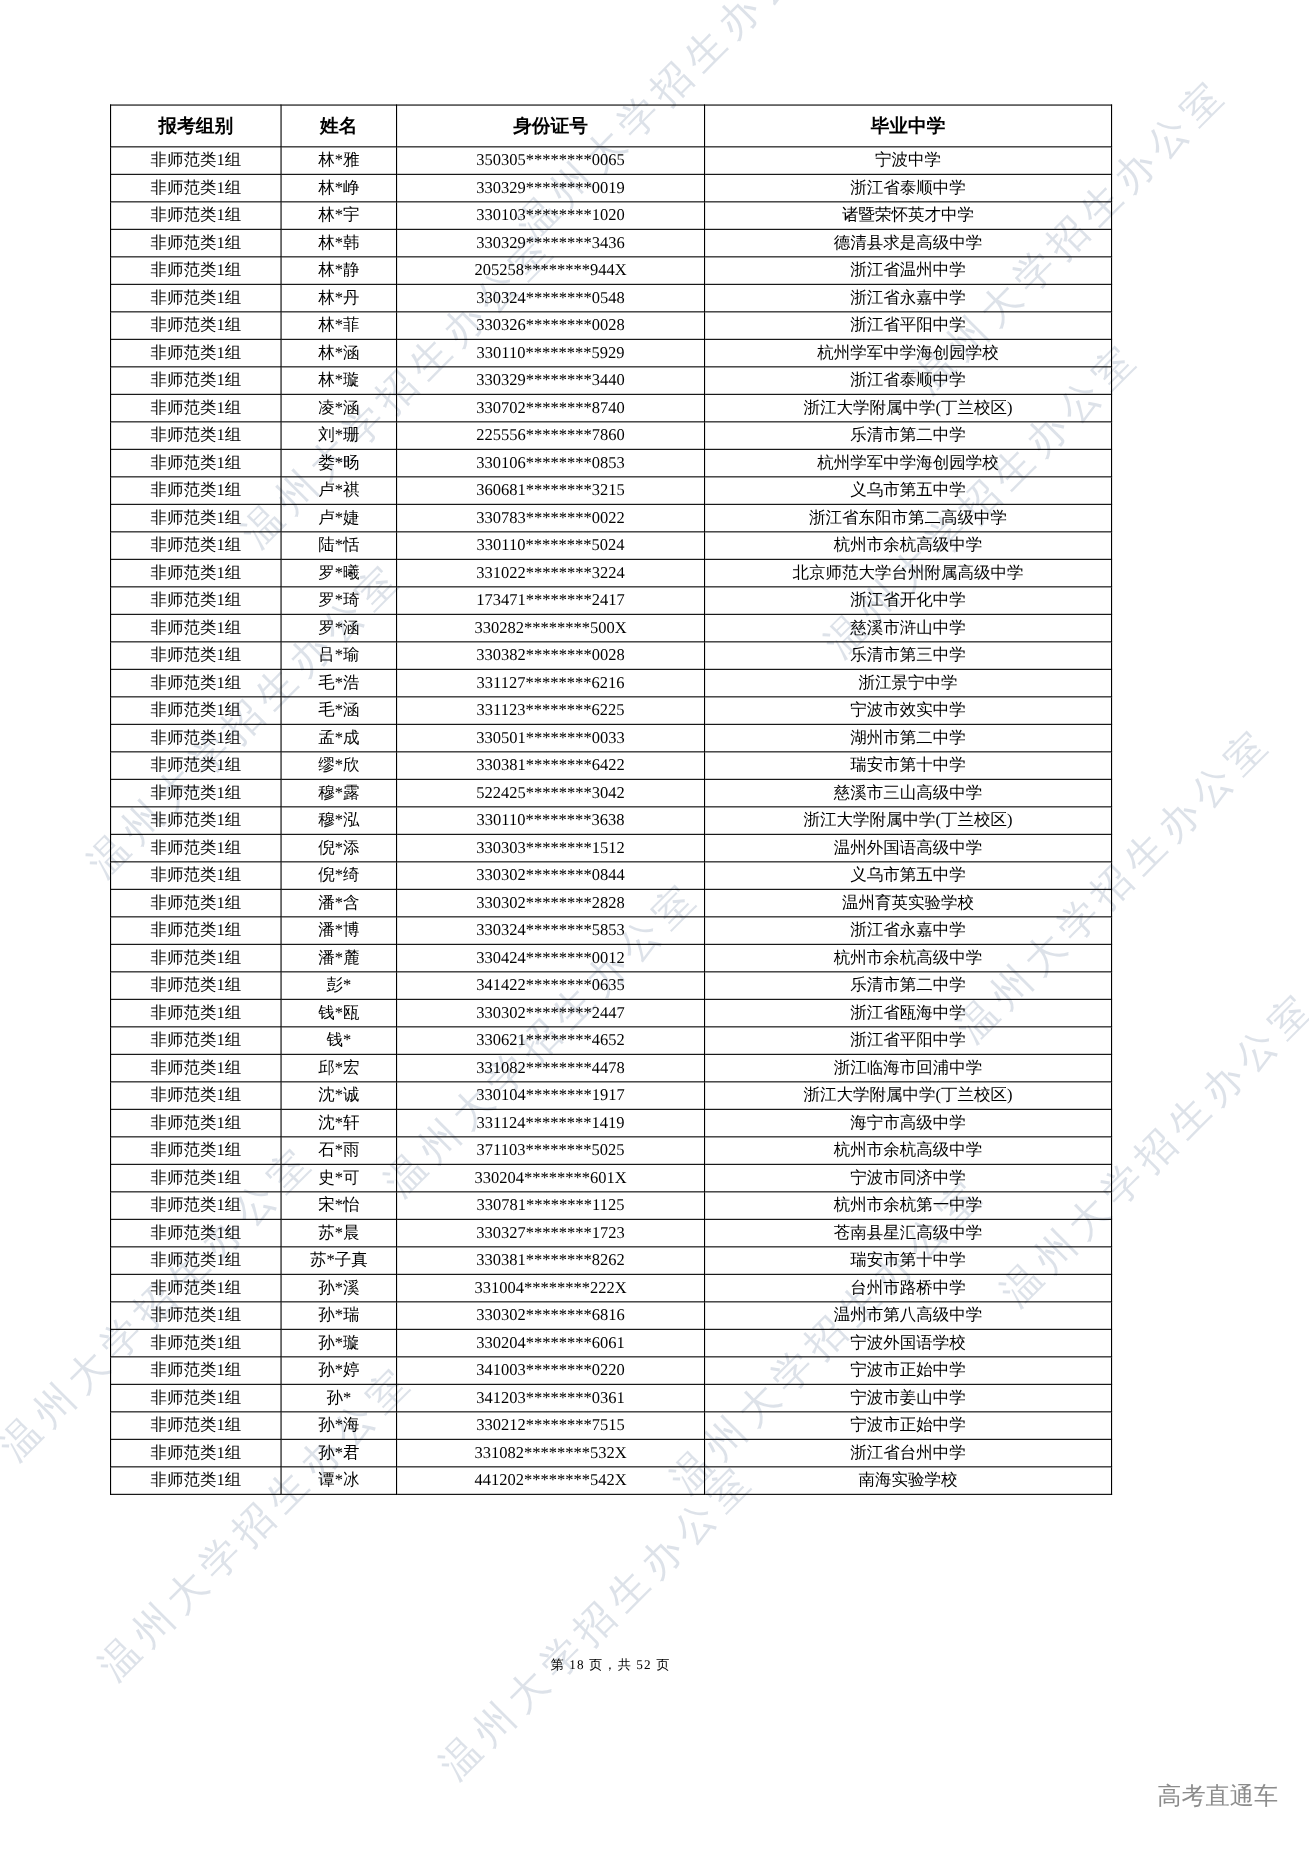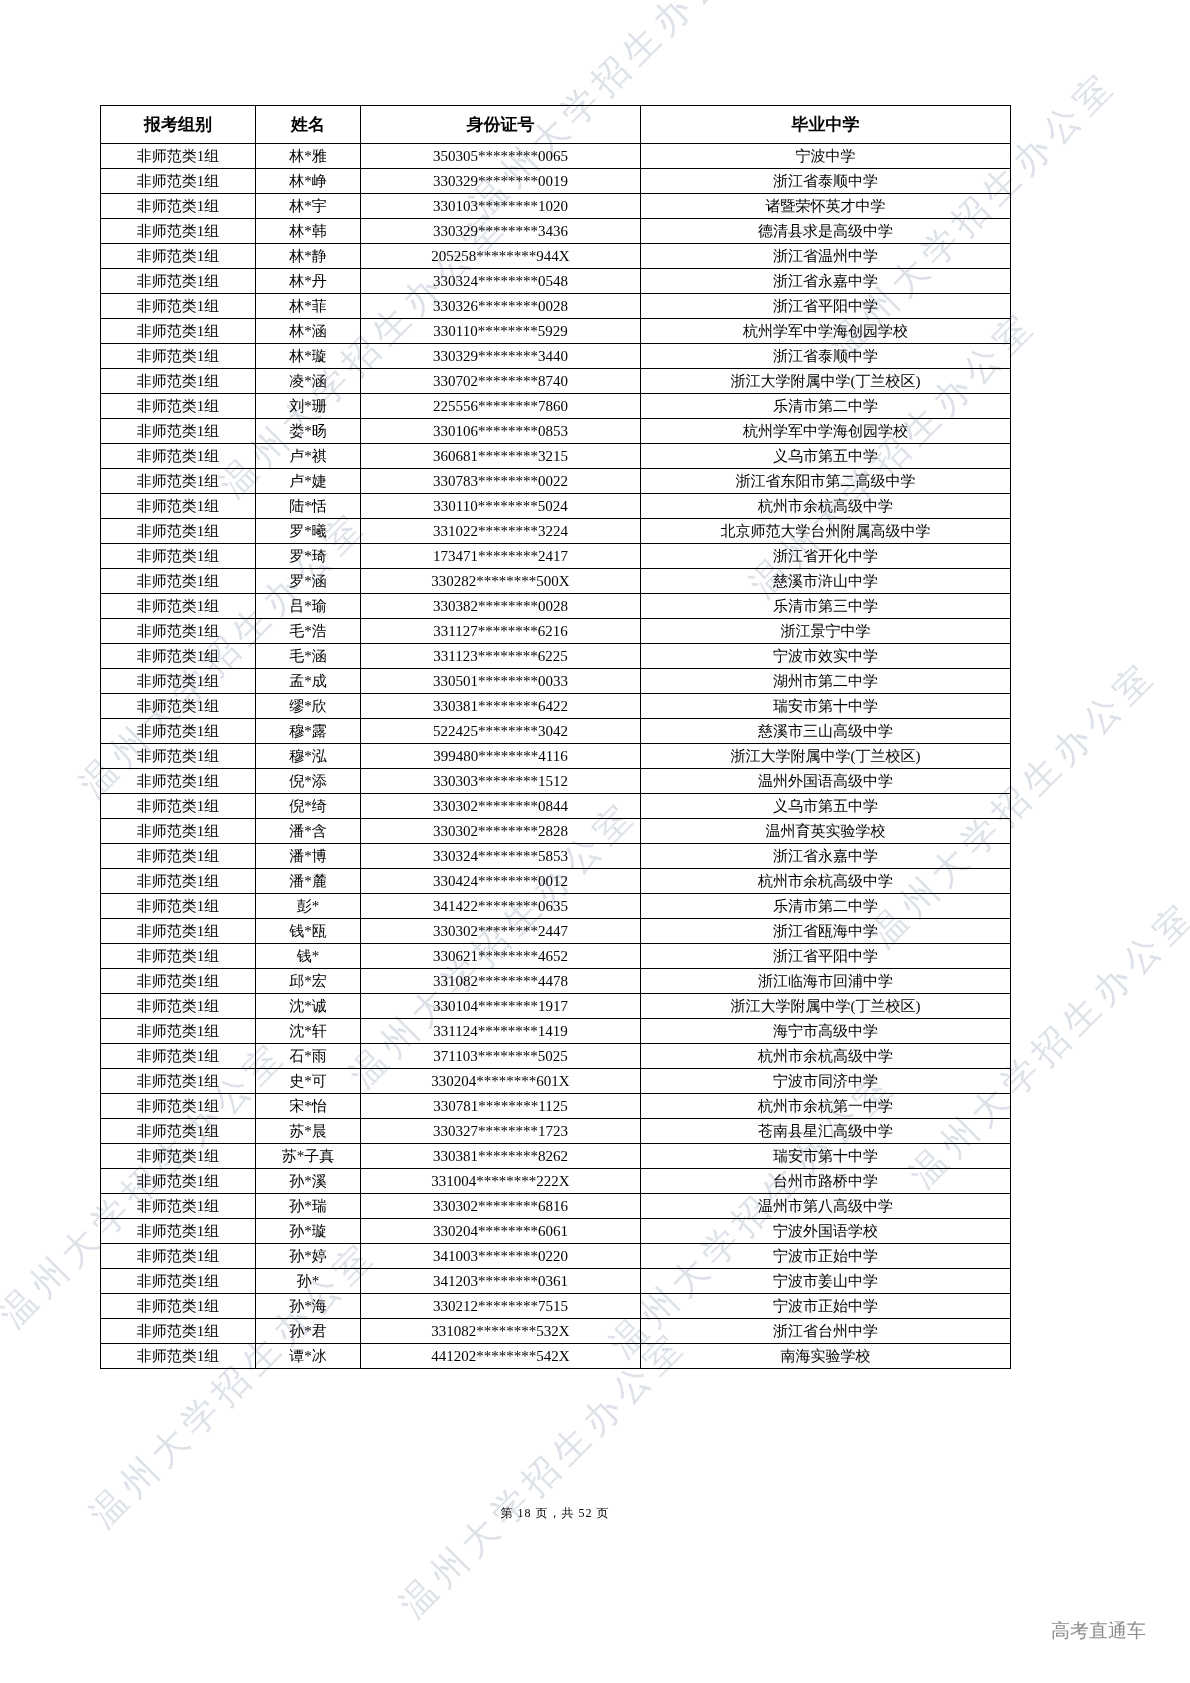--- a/index.html
+++ b/index.html
@@ -16,21 +16,21 @@
   .wm {
     position: absolute;
     transform: rotate(-45deg);
     color: rgba(165, 178, 196, 0.38);
     font-size: 36px;
     letter-spacing: 7px;
     white-space: nowrap;
   }
 
   table.roster {
-    position: absolute; left: 100px; top: 105px;
+    position: absolute; left: 100px; top: 95px;
     width: 910px; table-layout: fixed;
     border-collapse: collapse;
   }
   table.roster col.c-group  { width: 155px; }
   table.roster col.c-name   { width: 105px; }
   table.roster col.c-id     { width: 280px; }
   table.roster col.c-school { width: 370px; }
   table.roster th, table.roster td {
     border: 1px solid #000;
     text-align: center; vertical-align: middle;
@@ -42,22 +42,22 @@
   table.roster td {
     height: 25px; font-size: 15px; line-height: 1;
   }
 
   .footer {
     position: absolute; left: 100px; top: 1505px;
     width: 910px; text-align: center;
     font-size: 12px; letter-spacing: 1px;
   }
   .brand {
-    position: absolute; right: 44px; top: 1618px;
-    font-size: 19px; color: #8c8c8c;
+    position: absolute; right: 28px; top: 1618px;
+    font-size: 22px; color: #8c8c8c;
     font-family: "Liberation Sans", sans-serif;
   }
 </style>
 </head>
 <body>
 
 <div class="page">
 
   <div class="watermark-layer">
     <span class="wm" style="left:420px; top:50px;">温州大学招生办公室</span>
@@ -230,21 +230,21 @@
         </tr>
         <tr>
           <td>非师范类1组</td>
           <td>穆*露</td>
           <td>522425********3042</td>
           <td>慈溪市三山高级中学</td>
         </tr>
         <tr>
           <td>非师范类1组</td>
           <td>穆*泓</td>
-          <td>399480********4116</td>
+          <td>330110********3638</td>
           <td>浙江大学附属中学(丁兰校区)</td>
         </tr>
         <tr>
           <td>非师范类1组</td>
           <td>倪*添</td>
           <td>330303********1512</td>
           <td>温州外国语高级中学</td>
         </tr>
         <tr>
           <td>非师范类1组</td>

